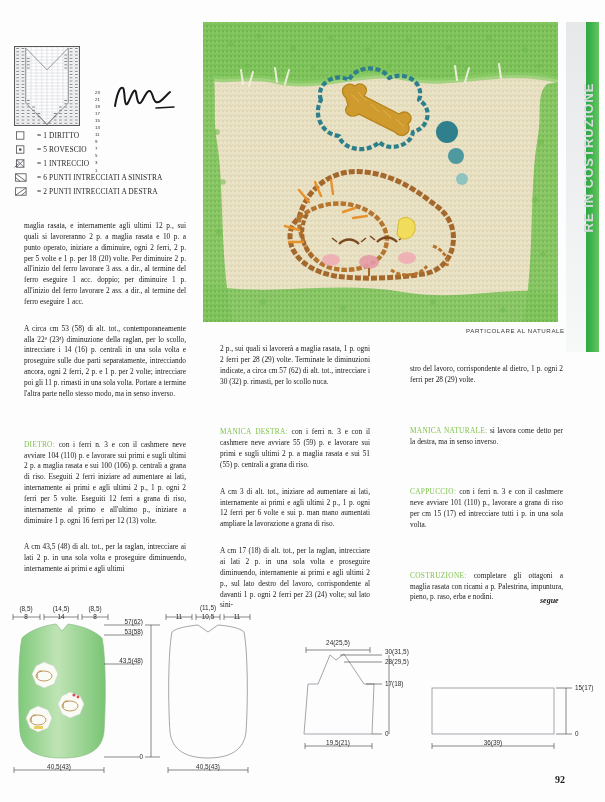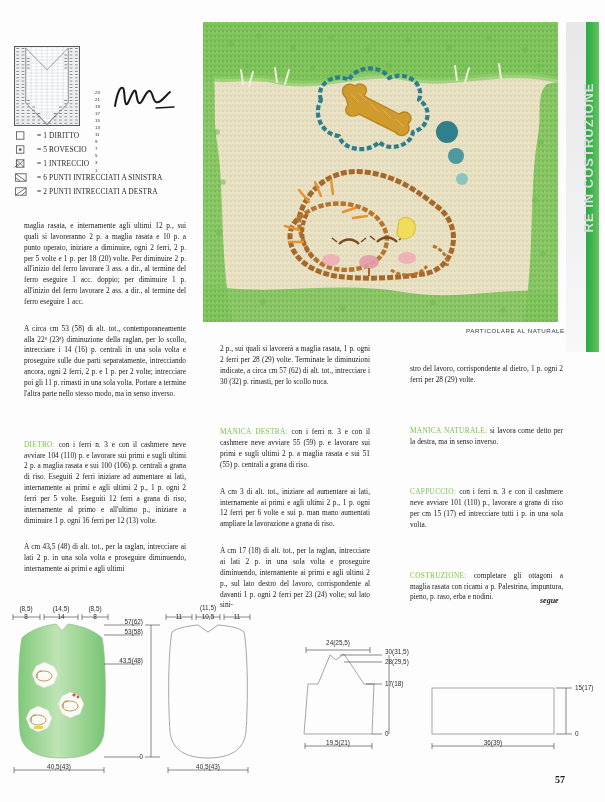--- a/index.html
+++ b/index.html
@@ -693,15 +693,15 @@
           <path d="M432 142 H554"></path>
             <path d="M432 139 V145"></path>
             <path d="M554 139 V145"></path>
         </g>
         <text class="dimtxt" x="493" y="141" text-anchor="middle">36(39)</text>
       </g>
 
     </svg>
   </div>
 
-  <div class="pageno">57</div>
+  <div class="pageno">92</div>
 
 </div>
 
 </body></html>

